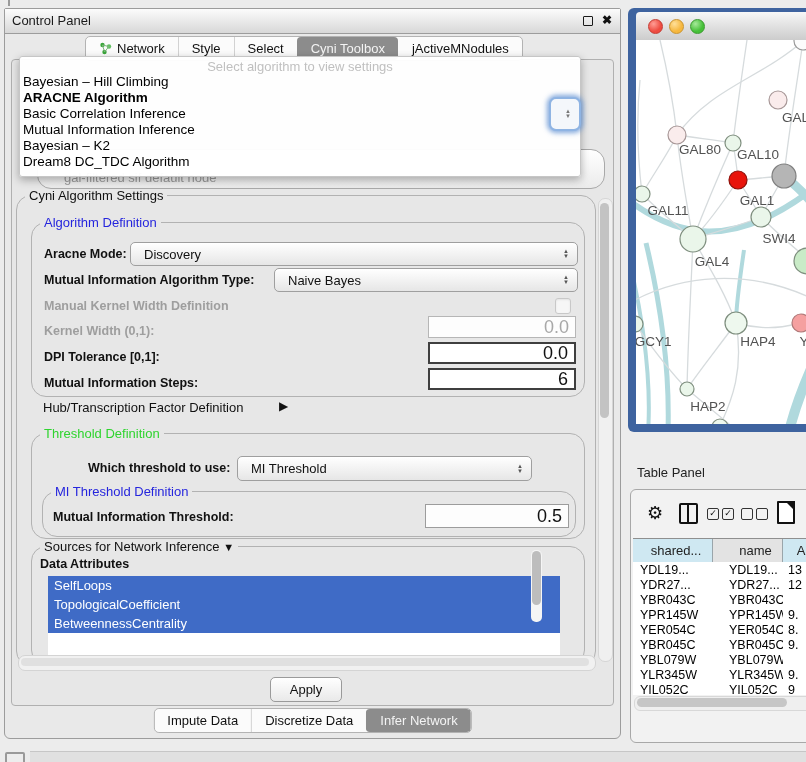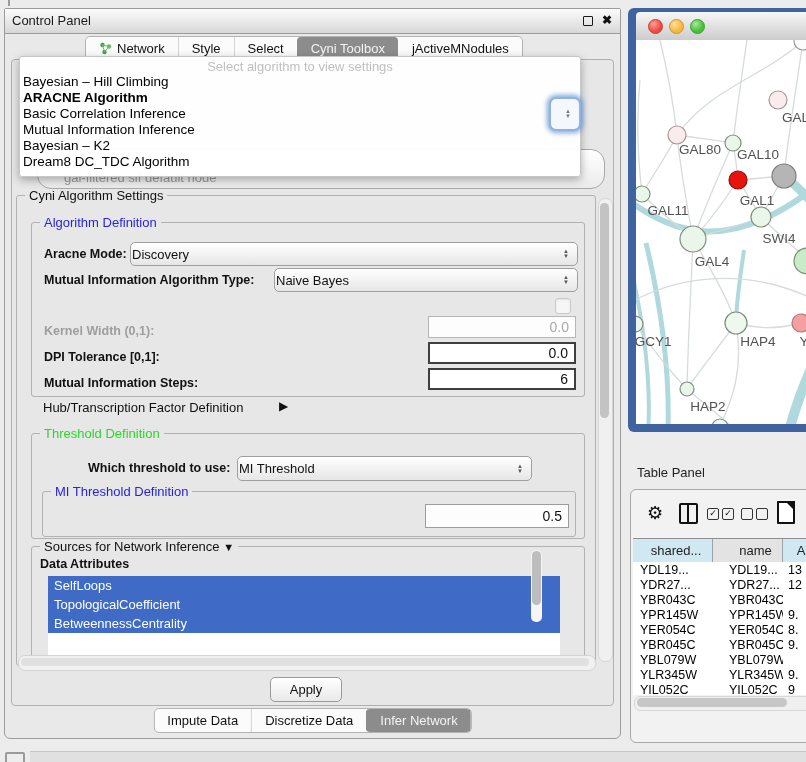--- a/index.html
+++ b/index.html
@@ -22,35 +22,35 @@
   .tab.selected{background:#8c8c8c;color:#f4f4f4;border-radius:4px;border-left-color:transparent;}
   .tab.selected + .tab{border-left-color:transparent;}
   .net-ico{display:inline-block;width:13px;height:13px;margin-right:5px;}
   #top-tabs{left:80px;top:27px;z-index:3;}
   #bottom-tabs{left:50%;transform:translateX(-50%);top:699px;z-index:3;}
 
   #cp-body{position:absolute;left:6px;top:50px;width:601px;height:645px;background:#e7e7e7;
     border:1px solid #b0b0b0;border-radius:4px;}
 
   
-  .fs{position:absolute;border:1px solid #b2b2b2;border-radius:3px;}
+  .fs{position:absolute;border:1px solid #b2b2b2;border-radius:15px;}
   .legend{position:absolute;top:-8px;left:8px;background:#e7e7e7;padding:0 4px;font-size:13px;color:#111;white-space:nowrap;}
   .legend.blue{color:#2525dd;}
   .legend.green{color:#2fd42f;}
 
   .lbl{position:absolute;font-size:12.5px;font-weight:bold;color:#111;white-space:nowrap;}
   .lbl.dis{color:#9e9e9e;}
   .plain{font-weight:normal;font-size:13px;}
 
   .combo{position:absolute;background:linear-gradient(#ffffff,#e6e6e6);border:1px solid #9f9f9f;border-radius:5px;
-    box-shadow:inset 0 1px 0 #fff;display:flex;align-items:center;font-size:13px;color:#111;padding:0 24px 0 1px;}
+    box-shadow:inset 0 1px 0 #fff;display:flex;align-items:center;font-size:13px;color:#111;padding:0 24px 0 13px;}
   .combo .arrows{position:absolute;right:8px;top:50%;transform:translateY(-50%);font-size:6px;line-height:5px;color:#555;text-align:center;}
 
   .tfield{position:absolute;background:#fdfdfd;border:1px solid #b6b6b6;display:flex;align-items:center;
-    justify-content:flex-end;font-size:14px;color:#111;padding:0 6px;}
+    justify-content:flex-end;font-size:18px;color:#111;padding:0 6px;}
   .tfield.dis{color:#a8a8a8;}
   .tfield.strong{border:2px solid #3f3f3f;background:#fff;}
 
   .chk{position:absolute;width:14px;height:14px;background:#f6f6f6;border:1px solid #c8c8c8;border-radius:3px;
     box-shadow:inset 0 1px 2px rgba(0,0,0,.08);}
 
   
   #algo-dropdown{position:absolute;left:14px;top:47px;width:560px;height:117px;background:rgba(255,255,255,.96);
     border:1px solid #c6c6c6;border-radius:3px;box-shadow:0 3px 9px rgba(0,0,0,.3);z-index:10;padding-top:2px;}
   #dd-placeholder{text-align:center;font-size:13px;color:#c0c0c0;height:15px;line-height:15px;}
@@ -173,20 +173,21 @@
           <span class="lbl" style="left:12px;top:24px;">Aracne Mode:</span>
           <div class="combo" style="left:98px;top:19px;width:448px;height:24px;box-sizing:border-box;">
             <span>Discovery</span>
             <span class="arrows">▲<br>▼</span>
           </div>
           <span class="lbl" style="left:12px;top:50px;">Mutual Information Algorithm Type:</span>
           <div class="combo" style="left:242px;top:45px;width:304px;height:24px;box-sizing:border-box;">
             <span>Naive Bayes</span>
             <span class="arrows">▲<br>▼</span>
           </div>
+          <span class="lbl dis" style="left:12px;top:76px;">Manual Kernel Width Definition</span>
           <span class="chk" style="left:523px;top:75px;"></span>
           <span class="lbl dis" style="left:12px;top:101px;">Kernel Width (0,1):</span>
           <div class="tfield dis" style="left:396px;top:93px;width:148px;height:22px;box-sizing:border-box;">
             <span>0.0</span>
           </div>
           <span class="lbl" style="left:12px;top:127px;">DPI Tolerance [0,1]:</span>
           <div class="tfield strong" style="left:396px;top:119px;width:148px;height:22px;box-sizing:border-box;">
             <span>0.0</span>
           </div>
           <span class="lbl" style="left:12px;top:153px;">Mutual Information Steps:</span>
@@ -200,20 +201,21 @@
 
         <div class="fs" style="left:14px;top:237px;width:552px;height:104px;">
           <span class="legend green">Threshold Definition</span>
           <span class="lbl" style="left:56px;top:27px;">Which threshold to use:</span>
           <div class="combo" style="left:205px;top:22px;width:295px;height:25px;box-sizing:border-box;">
             <span>MI Threshold</span>
             <span class="arrows">▲<br>▼</span>
           </div>
           <div class="fs" style="left:10px;top:57px;width:532px;height:44px;">
             <span class="legend blue">MI Threshold Definition</span>
+            <span class="lbl" style="left:10px;top:18px;">Mutual Information Threshold:</span>
             <div class="tfield" style="left:382px;top:12px;width:144px;height:24px;box-sizing:border-box;border:1px solid #9c9c9c;">
               <span>0.5</span>
             </div>
           </div>
         </div>
 
         <div class="fs" style="left:14px;top:350px;width:552px;height:117px;">
           <span class="legend">
             <span>Sources for Network Inference</span>
             <span style="font-size:11px;">▼</span>

